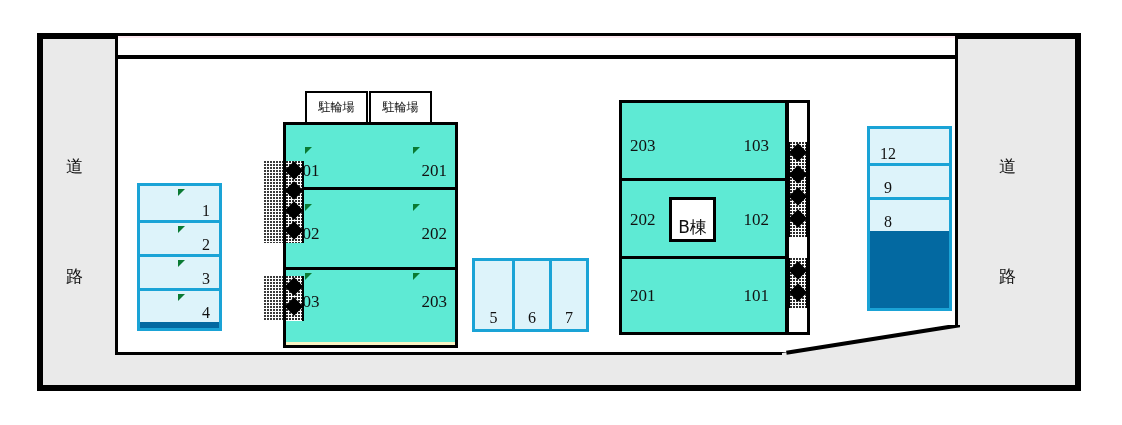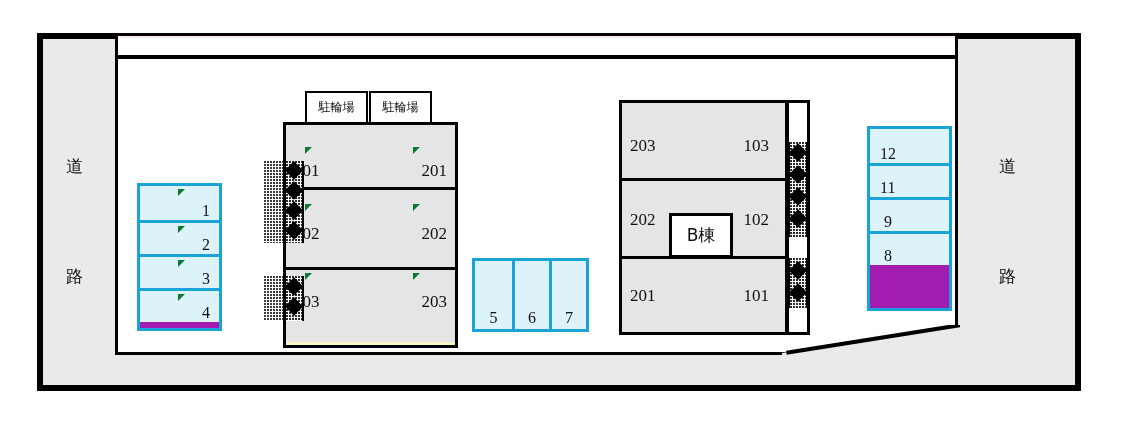--- a/index.html
+++ b/index.html
@@ -36,21 +36,21 @@
     position:absolute;left:0;top:0;width:200px;height:4px;background:#000;
     transform-origin:0 0;transform:rotate(-9.0deg) translate(0px,26px);
   }
 
   
   .pink-strip{
     position:absolute;left:118px;top:36px;width:837px;height:18px;background:#fde8ef;
   }
 
   
-  .stall-group{position:absolute;border:3px solid #1aa3d6;box-sizing:border-box;background:#a21caf;}
+  .stall-group{position:absolute;border:3px solid #1aa3d6;box-sizing:border-box;background:#0369a1;}
   .stall{position:relative;box-sizing:border-box;background:#ddf3fa;}
   .stall + .stall{border-top:3px solid #1aa3d6;}
   .stall-h{display:block;}
   .stall .num{
     position:absolute;bottom:1px;font-size:16px;color:#111;line-height:1;
     font-family:"Liberation Serif","DejaVu Serif",serif;
   }
   .stall.right-num .num{right:9px;}
   .stall.left-num .num{left:10px;}
   .tri{
@@ -59,21 +59,21 @@
   }
 
   
   .stall-row{position:absolute;border:3px solid #1aa3d6;box-sizing:border-box;background:#ddf3fa;display:flex;}
   .stall-v{position:relative;box-sizing:border-box;background:#ddf3fa;}
   .stall-v + .stall-v{border-left:3px solid #1aa3d6;}
   .stall-v .num{position:absolute;bottom:3px;left:0;right:0;text-align:center;font-size:16px;color:#111;line-height:1;}
 
   
   .bldg{position:absolute;box-sizing:border-box;border:3px solid #000;background:#fbf4c4;}
-  .bfloor{position:relative;box-sizing:border-box;background:#e5e5e5;}
+  .bfloor{position:relative;box-sizing:border-box;background:#5eead4;}
   .bfloor + .bfloor{border-top:3px solid #000;}
   .unit{
     position:absolute;bottom:8px;font-size:17px;color:#111;line-height:1;
     font-family:"Liberation Serif","DejaVu Serif",serif;
   }
   .unit.l{left:8px;}
   .unit.r{right:8px;}
   .bldg-tag{
     position:absolute;background:#ffffff;border:3px solid #000;box-sizing:border-box;
     display:flex;align-items:center;justify-content:center;
@@ -208,21 +208,21 @@
   <div class="stair-hatch" style="left:764px;top:258px;width:34px;height:50px;"></div>
 
   <div class="bldg" style="left:619px;top:100px;width:169px;height:235px;">
     <div class="bfloor" style="height:75px;">
       <div class="unit l" style="bottom:24px;">203</div>
       <div class="unit r" style="bottom:24px;right:16px;">103</div>
     </div>
     <div class="bfloor" style="height:78px;">
       <div class="unit l" style="bottom:28px;">202</div>
       <div class="unit r" style="bottom:28px;right:16px;">102</div>
-      <div class="bldg-tag" style="left:47px;top:32px;width:64px;height:45px;">
+      <div class="bldg-tag" style="left:47px;top:16px;width:47px;height:45px;align-items:flex-end;">
         <span>B棟</span>
       </div>
     </div>
     <div class="bfloor" style="height:76px;">
       <div class="unit l" style="bottom:28px;">201</div>
       <div class="unit r" style="bottom:28px;right:16px;">101</div>
     </div>
   </div>
 
   <div class="white-strip" style="left:786px;top:100px;width:24px;height:235px;"></div>
@@ -235,23 +235,20 @@
   <div class="stair-band" style="left:788px;top:258px;width:20px;height:50px;">
     <div class="dia" style="top:6px;"></div>
     <div class="dia" style="top:28px;"></div>
   </div>
 
   <div class="stall-group" style="left:867px;top:126px;width:85px;height:185px;">
     <div class="stall stall-h left-num" style="height:34px;">
       <div class="num">12</div>
     </div>
     <div class="stall stall-h left-num" style="height:34px;">
-      <div class="num">11</div>
-    </div>
-    <div class="stall stall-h left-num" style="height:34px;">
       <div class="num" style="left:14px;">9</div>
     </div>
     <div class="stall stall-h left-num" style="height:34px;">
       <div class="num" style="left:14px;">8</div>
     </div>
   </div>
 
 </div>
 
 </body></html>

